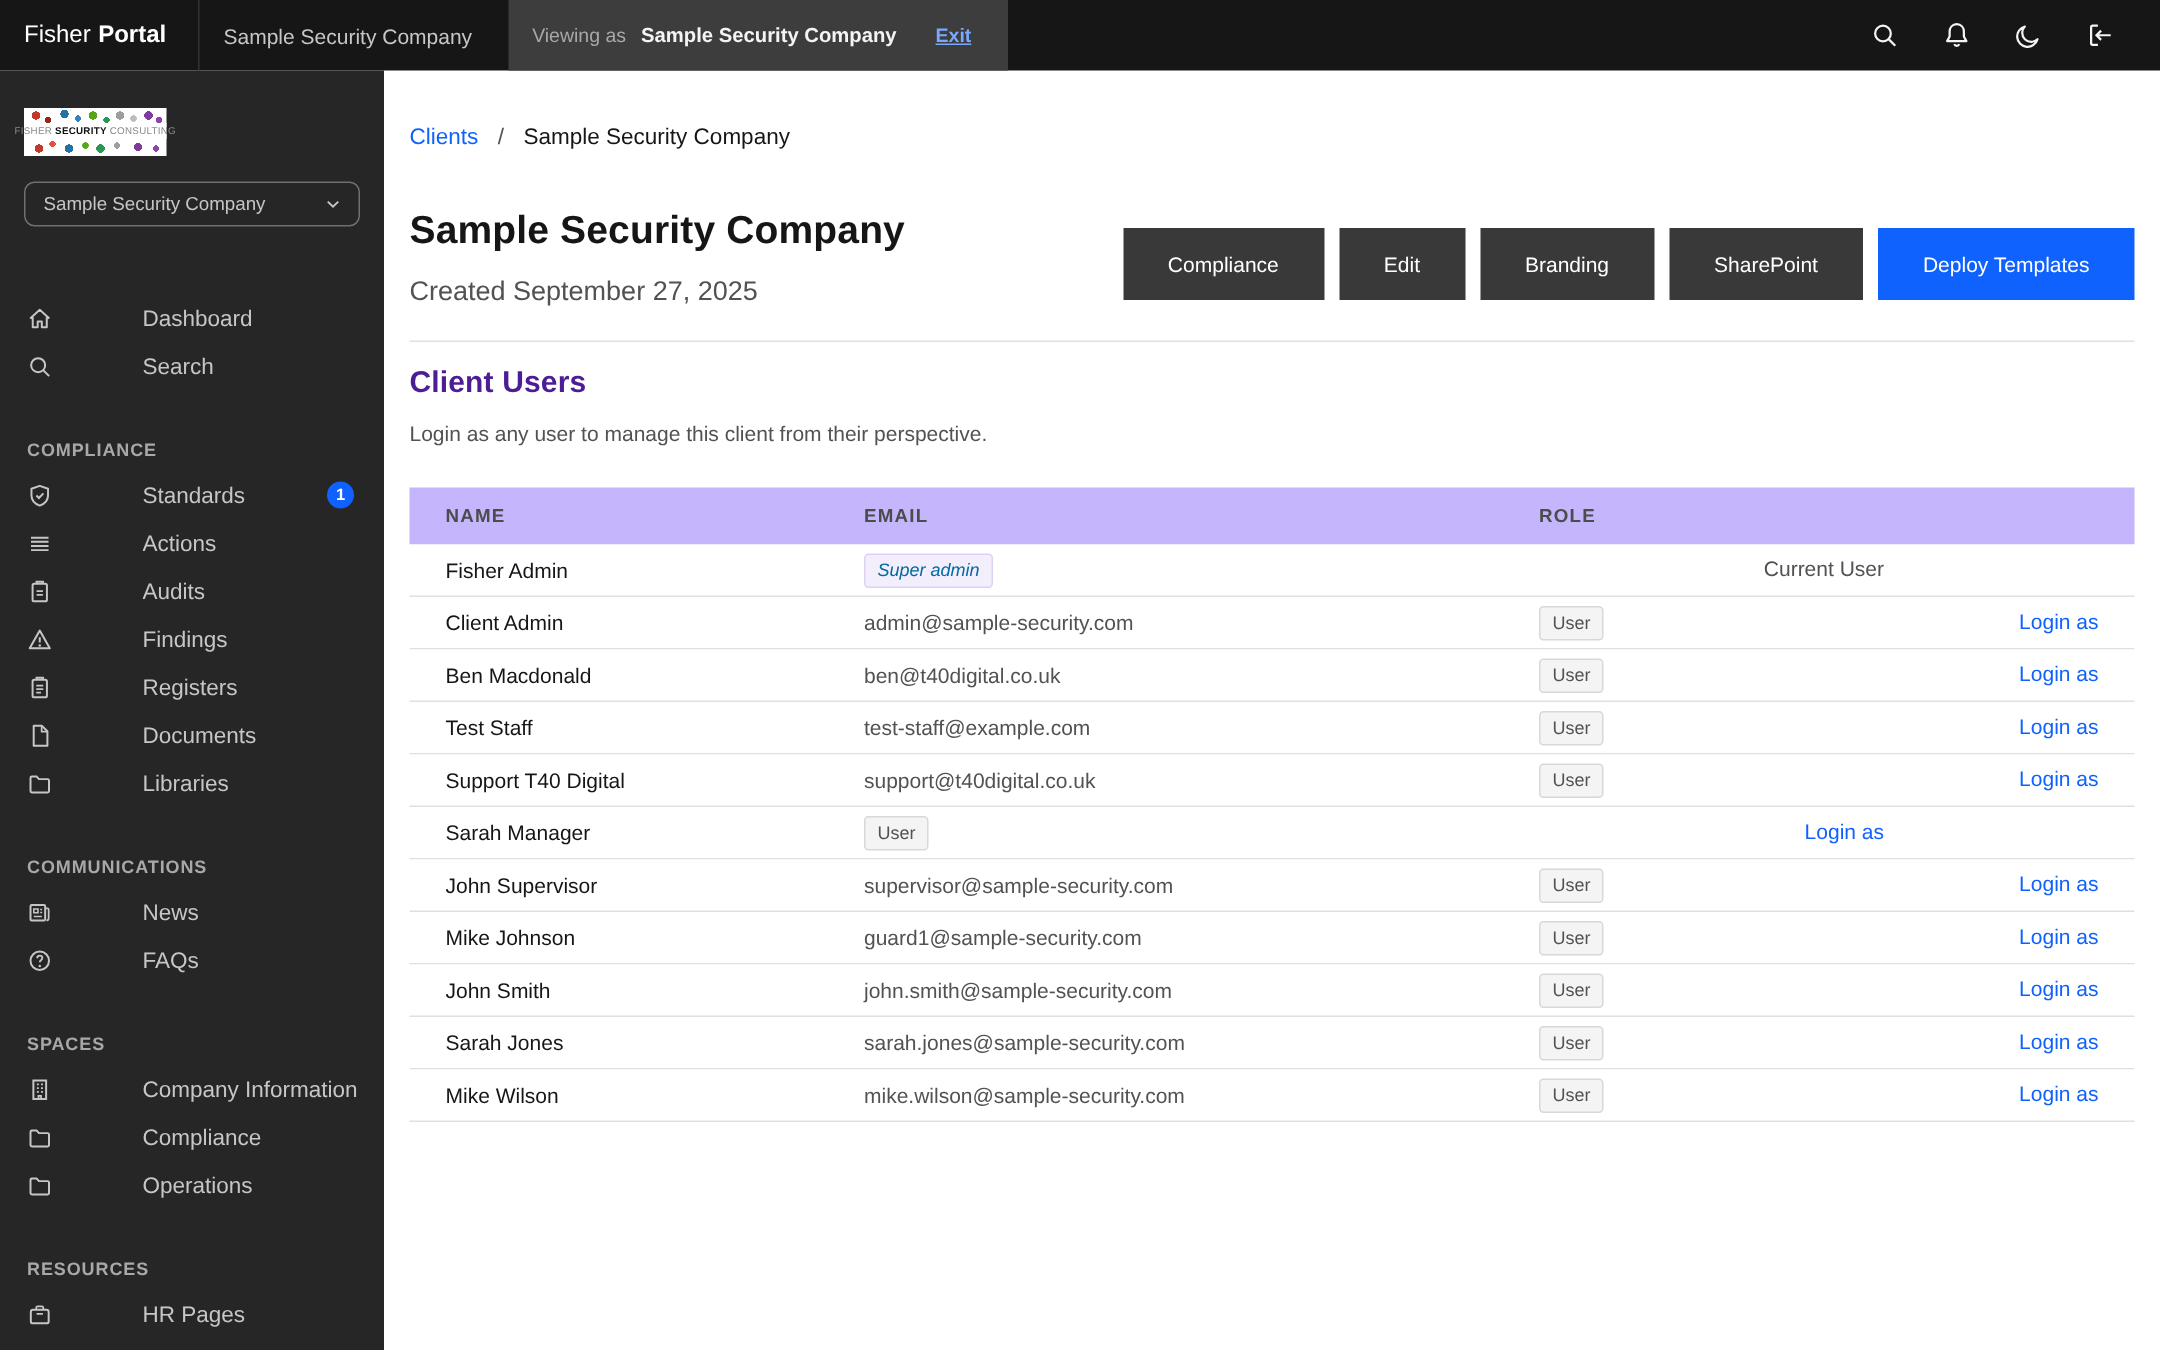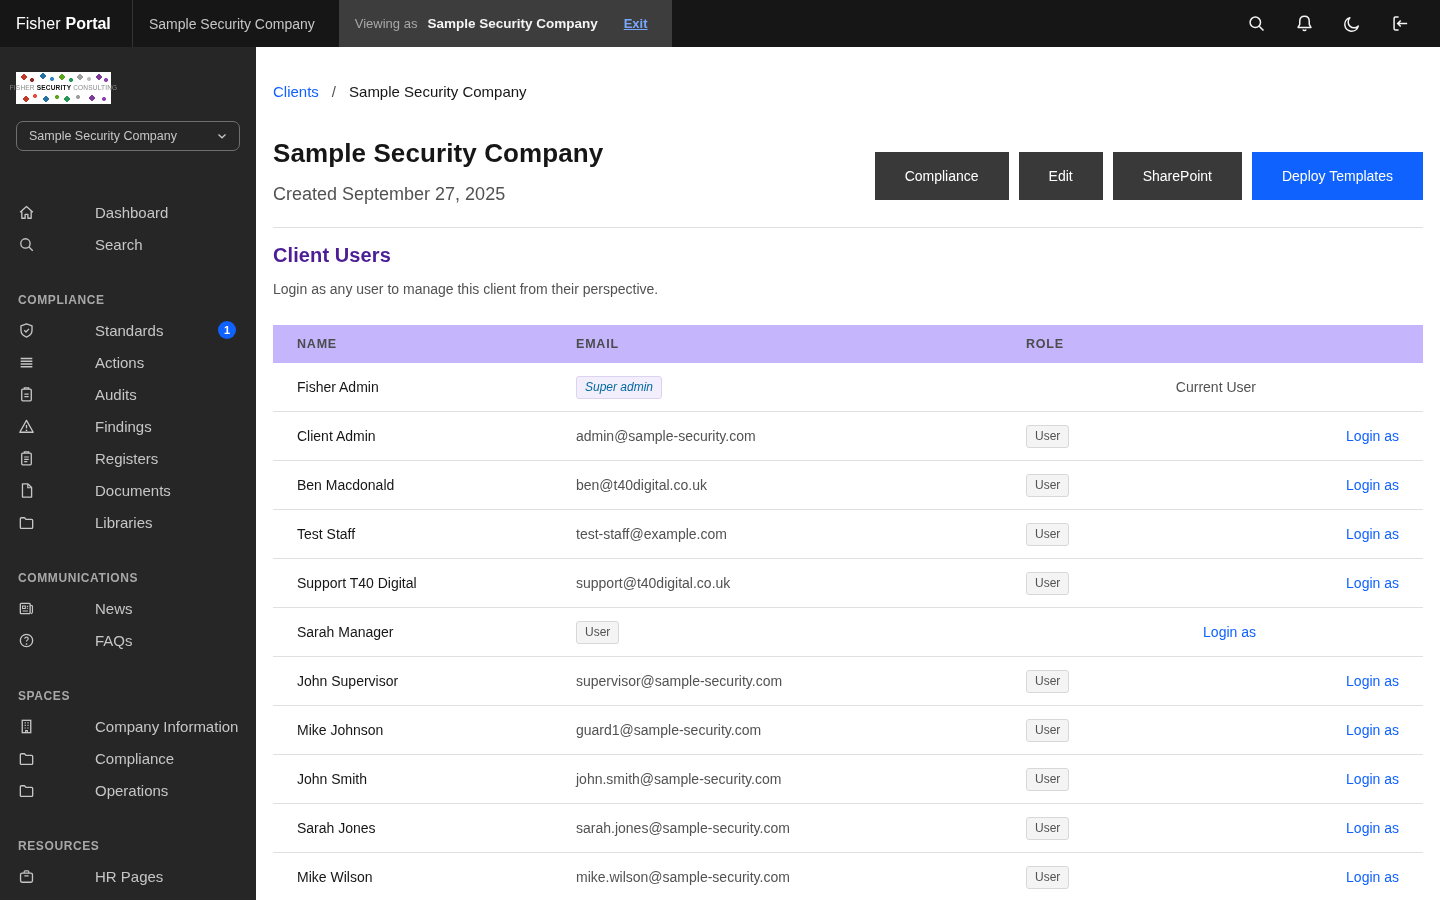--- a/index.html
+++ b/index.html
@@ -78,21 +78,21 @@
   .btn.primary { background:#0f62fe; }
 
   .divider { margin-top:22px; border-top:1px solid #e0e0e0; }
 
   .section-heading { margin-top:16px; font-size:20px; font-weight:700; color:#4c1d95; letter-spacing:.1px; }
   .section-subtitle { margin-top:14px; font-size:14px; color:#525252; }
 
   .table { margin-top:28px; width:1150px; }
   .t-head { display:grid; grid-template-columns:279px 450px 230px 1fr; align-items:center; height:38px; background:#c4b5fd; padding:0 24px; }
   .t-head .col { font-size:12.5px; font-weight:700; letter-spacing:.8px; color:#4c4c4c; }
-  .t-row { display:grid; grid-template-columns:279px 450px 230px 1fr; align-items:center; height:49px; padding:0 24px; border-bottom:1px solid #e0e0e0; background:#ffffff; }
+  .t-row { display:grid; grid-template-columns:279px 450px 230px 1fr; align-items:center; height:35px; padding:0 24px; border-bottom:1px solid #e0e0e0; background:#ffffff; }
   .cell.name { font-size:14px; color:#161616; }
   .cell.email { font-size:14px; color:#525252; }
   .badge { display:inline-block; font-size:12px; line-height:1; padding:4px 8px 5px; border-radius:3px; border:1px solid; }
   .badge.purple { background:#f3eefc; border-color:#ded2f3; color:#0369a1;font-style:italic; }
   .badge.gray { background:#f4f4f4; border-color:#d8d8d8; color:#525252; }
   .cell.action { text-align:right; }
   .login-link { color:#0f62fe; font-size:14px; text-decoration:none; cursor:pointer; }
   .current-user { color:#525252; font-size:14px; }
 </style>
 </head>
@@ -313,20 +313,21 @@
   </div>
 
   <div class="header-row">
     <div>
       <h1 class="page-title">Sample Security Company</h1>
       <div class="created-text">Created September 27, 2025</div>
     </div>
     <div class="btn-row" id="btn-row">
         <button class="btn dark">Compliance</button>
         <button class="btn dark">Edit</button>
+        <button class="btn dark">Branding</button>
         <button class="btn dark">SharePoint</button>
         <button class="btn primary">Deploy Templates</button>
       </div>
   </div>
 
   <div class="divider"></div>
 
   <h2 class="section-heading">Client Users</h2>
   <div class="section-subtitle">Login as any user to manage this client from their perspective.</div>
 

